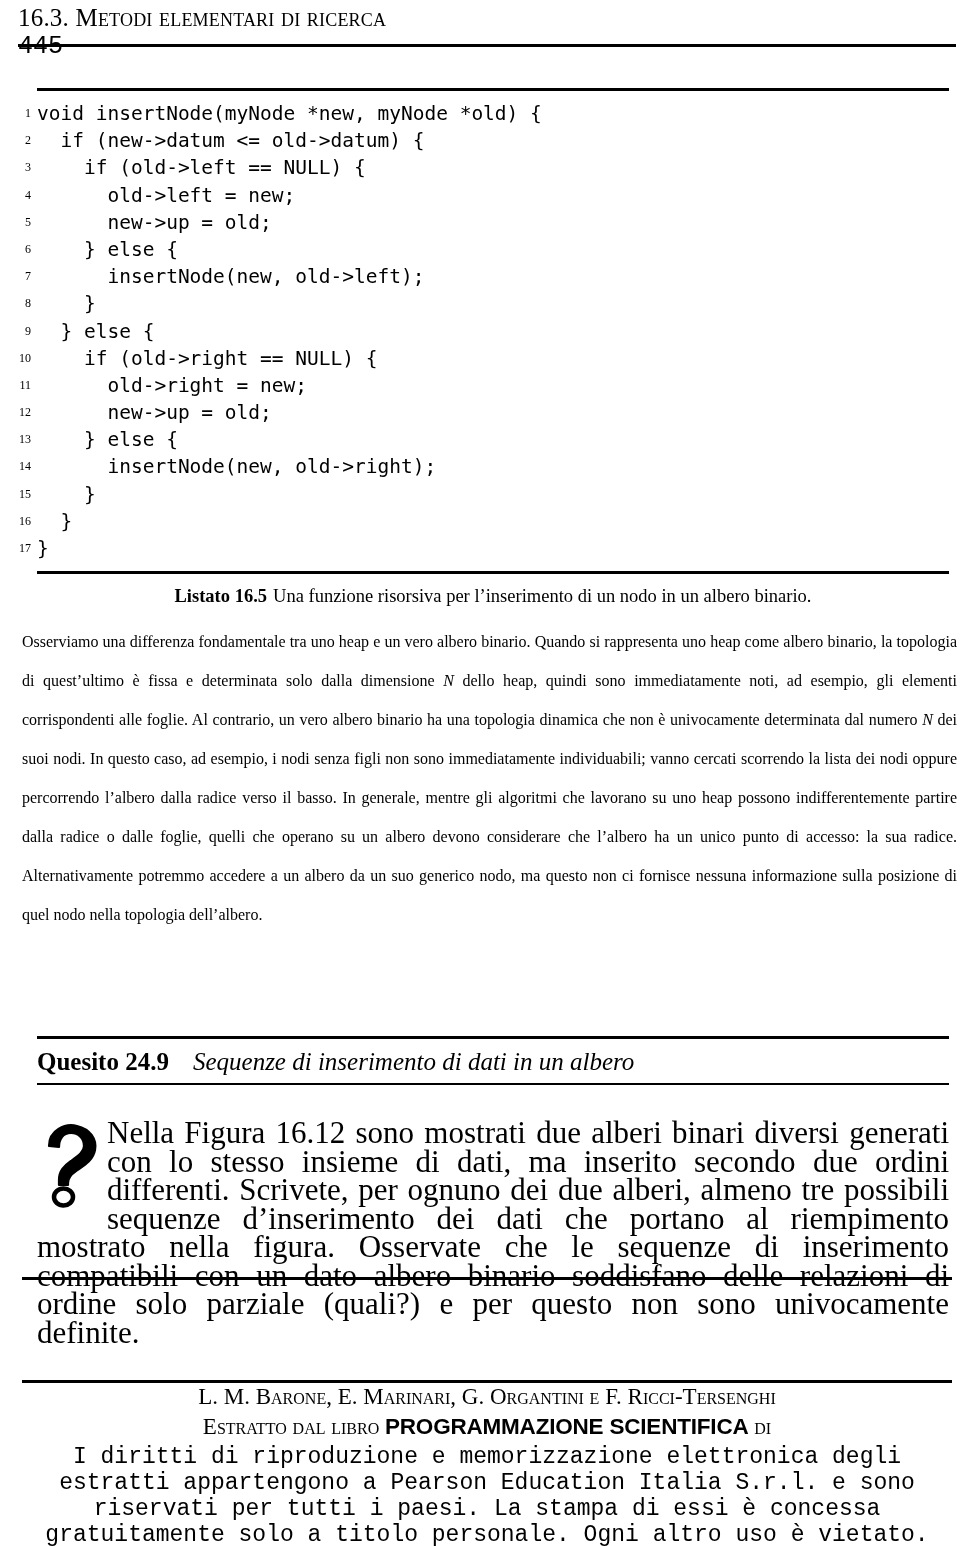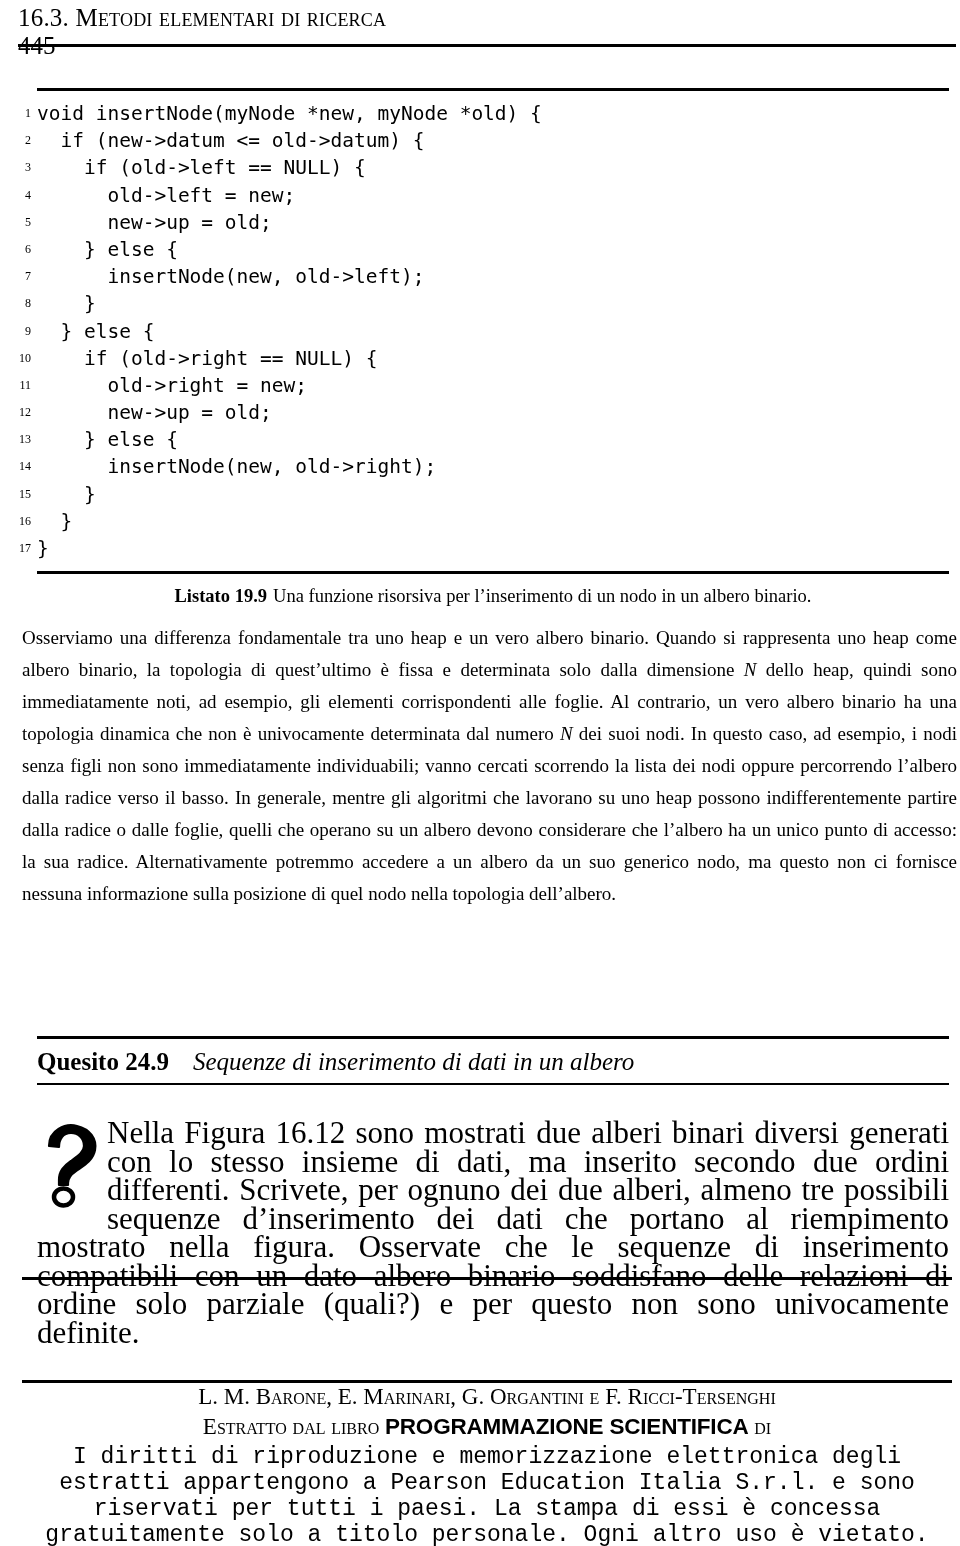--- a/index.html
+++ b/index.html
@@ -36,20 +36,21 @@
   .runhead-title {
     font-size: 25px;
     letter-spacing: 0.2px;
     font-variant: small-caps;
     text-transform: none;
     white-space: nowrap;
   }
   .runhead-num {
     font-size: 25px;
     white-space: nowrap;
+    font-family: Liberation Mono, monospace;
   }
   .runhead-rule {
     position: absolute;
     left: 18px;
     top: 44px;
     width: 938px;
     height: 0;
     border-top: 3px solid #000;
   }
 
@@ -108,22 +109,22 @@
   }
   .caption b { font-weight: bold; }
   .caption .cap-text { margin-left: 6px; }
 
   
   .bodytext {
     position: absolute;
     left: 22px;
     top: 622px;
     width: 935px;
-    font-size: 19px;
-    line-height: 32px;
+    font-size: 16px;
+    line-height: 39px;
     text-align: justify;
     text-justify: inter-word;
     hyphens: manual;
   }
   .bodytext .mathit {
     font-style: italic;
     font-family: "Liberation Serif", "DejaVu Serif", serif;
   }
 
   
@@ -223,21 +224,21 @@
   </div>
   <div class="runhead-rule"></div>
 
   <div class="listing">
     <div class="listing-rule-top"></div>
     <div class="code" id="code-block"><div class="code-line"><span class="lineno">1</span><span>void insertNode(myNode *new, myNode *old) {</span></div><div class="code-line"><span class="lineno">2</span><span>  if (new-&gt;datum &lt;= old-&gt;datum) {</span></div><div class="code-line"><span class="lineno">3</span><span>    if (old-&gt;left == NULL) {</span></div><div class="code-line"><span class="lineno">4</span><span>      old-&gt;left = new;</span></div><div class="code-line"><span class="lineno">5</span><span>      new-&gt;up = old;</span></div><div class="code-line"><span class="lineno">6</span><span>    } else {</span></div><div class="code-line"><span class="lineno">7</span><span>      insertNode(new, old-&gt;left);</span></div><div class="code-line"><span class="lineno">8</span><span>    }</span></div><div class="code-line"><span class="lineno">9</span><span>  } else {</span></div><div class="code-line"><span class="lineno">10</span><span>    if (old-&gt;right == NULL) {</span></div><div class="code-line"><span class="lineno">11</span><span>      old-&gt;right = new;</span></div><div class="code-line"><span class="lineno">12</span><span>      new-&gt;up = old;</span></div><div class="code-line"><span class="lineno">13</span><span>    } else {</span></div><div class="code-line"><span class="lineno">14</span><span>      insertNode(new, old-&gt;right);</span></div><div class="code-line"><span class="lineno">15</span><span>    }</span></div><div class="code-line"><span class="lineno">16</span><span>  }</span></div><div class="code-line"><span class="lineno">17</span><span>}</span></div></div>
     <div class="listing-rule-bottom"></div>
   </div>
 
   <div class="caption">
-    <b>Listato 19.9</b><span class="cap-text">Una funzione risorsiva per l’inserimento di un nodo in un albero binario.</span>
+    <b>Listato 16.5</b><span class="cap-text">Una funzione risorsiva per l’inserimento di un nodo in un albero binario.</span>
   </div>
 
   <div class="bodytext"><span>Osserviamo una differenza fondamentale tra uno heap e un vero albero binario. Quando si rappresenta uno heap come albero binario, la topologia di quest’ultimo è fissa e determinata solo dalla dimensione </span><span class="mathit">N</span><span> dello heap, quindi sono immediatamente noti, ad esempio, gli elementi corrispondenti alle foglie. Al contrario, un vero albero binario ha una topologia dinamica che non è univocamente determinata dal numero </span><span class="mathit">N</span><span> dei suoi nodi. In questo caso, ad esempio, i nodi senza figli non sono immediatamente individuabili; vanno cercati scorrendo la lista dei nodi oppure percorrendo l’albero dalla radice verso il basso. In generale, mentre gli algoritmi che lavorano su uno heap possono indifferentemente partire dalla radice o dalle foglie, quelli che operano su un albero devono considerare che l’albero ha un unico punto di accesso: la sua radice. Alternativamente potremmo accedere a un albero da un suo generico nodo, ma questo non ci fornisce nessuna informazione sulla posizione di quel nodo nella topologia dell’albero.</span></div>
 
   <div class="quesito">
     <div class="quesito-rule-top"></div>
     <div class="quesito-head">
       <span class="q-label">Quesito 24.9</span><span class="q-title">Sequenze di inserimento di dati in un albero</span>
     </div>
     <div class="quesito-rule-mid"></div>

